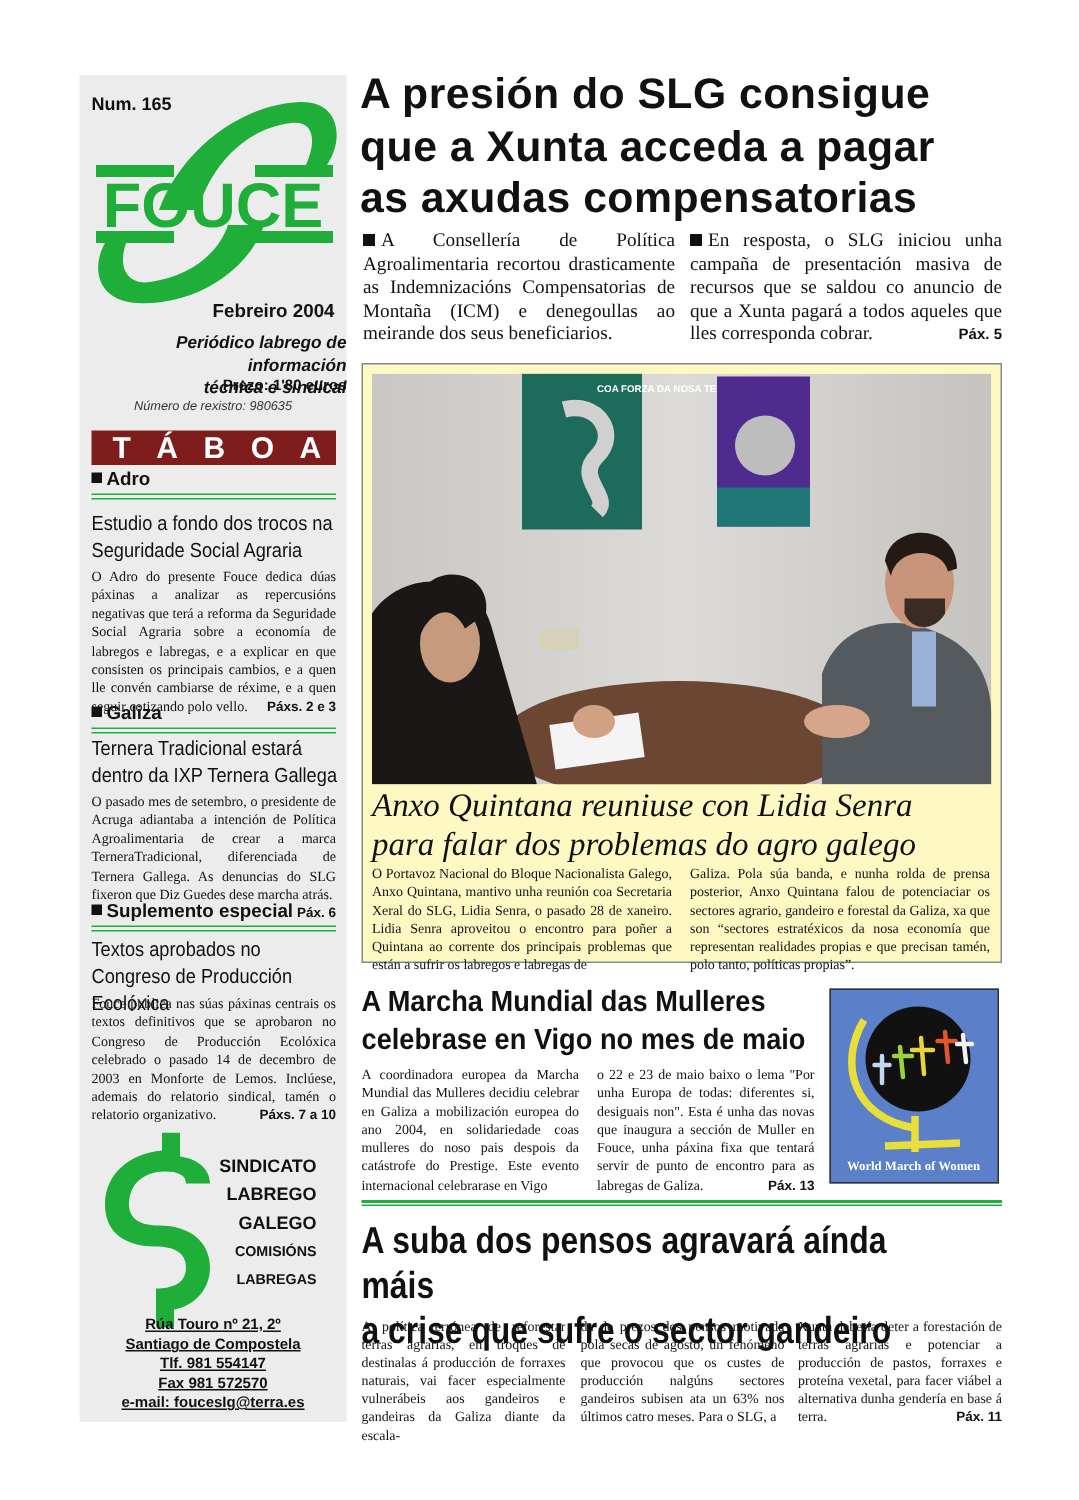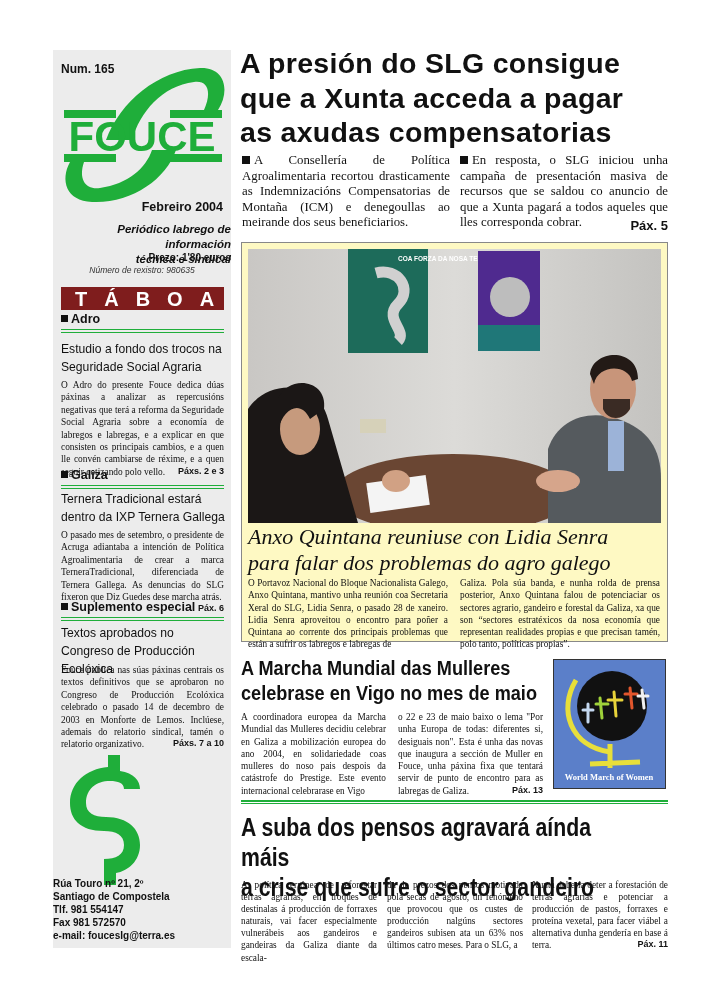--- a/index.html
+++ b/index.html
@@ -30,22 +30,22 @@
   .sec-title { position: absolute; left: 8px; width: 165px; font: 13.5px "Liberation Sans", sans-serif;
     line-height: 18px; transform: scaleX(0.9); transform-origin: left; width: 183px; }
   .sec-body { position: absolute; left: 8px; width: 163px; font: 9.4px "Liberation Serif", serif;
     line-height: 12.4px; text-align: justify; }
   .pax { font: bold 9px "Liberation Sans", sans-serif; float: right; }
 
   .slg-logo { position: absolute; left: 13px; top: 705px; width: 75px; height: 130px; }
   .slg-text { position: absolute; right: 20px; top: 718px; text-align: right;
     font: bold 12px "Liberation Sans", sans-serif; line-height: 19px; }
   .slg-text .small { font-size: 9.5px; }
-  .address { position: absolute; left: 0; width: 178px; top: 827px; 
-    font: bold 10px "Liberation Sans", sans-serif; line-height: 13px; }
+  .address { position: absolute; left: 0; width: 178px; top: 827px; text-align: center;
+    font: bold 10px "Liberation Sans", sans-serif; line-height: 13px; text-decoration: underline; }
 
   
   .headline { position: absolute; left: 240px; top: 46px; width: 440px;
     font: bold 28.5px "Liberation Sans", sans-serif; line-height: 34.5px; letter-spacing: 0.3px; }
   .lead { position: absolute; top: 153px; width: 208px; font: 12.8px "Liberation Serif", serif;
     line-height: 15.6px; text-align: justify; }
   .lead .sq { display: inline-block; width: 8px; height: 8px; background: #111; margin-right: 4px; }
 
   .photo-box { position: absolute; left: 241px; top: 242px; width: 427px; height: 400px;
     border: 1px solid #888; background: #fef9c3; }
@@ -102,36 +102,43 @@
   <div class="sec-title" style="top:440px">Ternera Tradicional estará dentro da IXP Ternera Gallega</div>
   <div class="sec-body" style="top:479px"><span>O pasado mes de setembro, o presidente de Acruga adiantaba a intención de Política Agroalimentaria de crear a marca TerneraTradicional, diferenciada de Ternera Gallega. As denuncias do SLG fixeron que Diz Guedes dese marcha atrás.</span> <span class="pax">Páx. 6</span></div>
 
   <div class="sec-head" style="top:550px"><span class="sq"></span><span>Suplemento especial</span></div>
   <div class="sec-title" style="top:574px">Textos aprobados no Congreso de Producción Ecolóxica</div>
   <div class="sec-body" style="top:614px"><span>Fouce publica nas súas páxinas centrais os textos definitivos que se aprobaron no Congreso de Producción Ecolóxica celebrado o pasado 14 de decembro de 2003 en Monforte de Lemos. Inclúese, ademais do relatorio sindical, tamén o relatorio organizativo.</span> <span class="pax">Páxs. 7 a 10</span></div>
 
   <svg class="slg-logo" viewBox="0 0 75 130">
     <path d="M42 0 L54 0 L54 16 C 68 18, 74 26, 74 34 L58 34 C 58 28, 52 26, 44 26 C 30 26, 20 34, 20 48 C 20 58, 28 62, 40 62 C 62 62, 74 74, 74 90 C 74 106, 62 116, 50 118 L50 130 L38 130 L38 104 C 50 104, 58 100, 58 90 C 58 80, 50 76, 38 76 C 14 76, 4 64, 4 48 C 4 28, 20 14, 42 12 Z" fill="#1fae3a"></path>
   </svg>
+  <div class="slg-text">
+    <div>SINDICATO</div>
+    <div>LABREGO</div>
+    <div>GALEGO</div>
+    <div class="small">COMISIÓNS</div>
+    <div class="small">LABREGAS</div>
+  </div>
   <div class="address">
     <div>Rúa Touro nº 21, 2º</div>
     <div>Santiago de Compostela</div>
     <div>Tlf. 981 554147</div>
     <div>Fax 981 572570</div>
     <div>e-mail: foucesIg@terra.es</div>
   </div>
 </div>
 
 <div class="headline">
   <div>A presión do SLG consigue</div>
   <div>que a Xunta acceda a pagar</div>
   <div>as axudas compensatorias</div>
 </div>
 <div class="lead" style="left:242px"><span class="sq"></span><span>A Consellería de Política Agroalimentaria recortou drasticamente as Indemnizacións Compensatorias de Montaña (ICM) e denegoullas ao meirande dos seus beneficiarios.</span></div>
-<div class="lead" style="left:460px"><span class="sq"></span><span>En resposta, o SLG iniciou unha campaña de presentación masiva de recursos que se saldou co anuncio de que a Xunta pagará a todos aqueles que lles corresponda cobrar.</span> <span class="pax" style="font-size:13px;margin-top:3px">Páx. 5</span></div>
+<div class="lead" style="left:460px"><span class="sq"></span><span>En resposta, o SLG iniciou unha campaña de presentación masiva de recursos que se saldou co anuncio de que a Xunta pagará a todos aqueles que lles corresponda cobrar.</span> <span class="pax" style="font-size:10px;margin-top:3px">Páx. 5</span></div>
 
 <div class="photo-box">
   <div class="photo">
     <svg width="413" height="274" viewBox="0 0 413 274">
       <defs>
         <linearGradient id="wall" x1="0" x2="1" y1="0" y2="0">
           <stop offset="0" stop-color="#c9c7c4"></stop>
             <stop offset="0.5" stop-color="#dcdbd8"></stop>
             <stop offset="1" stop-color="#c4c3c0"></stop>
         </linearGradient>

